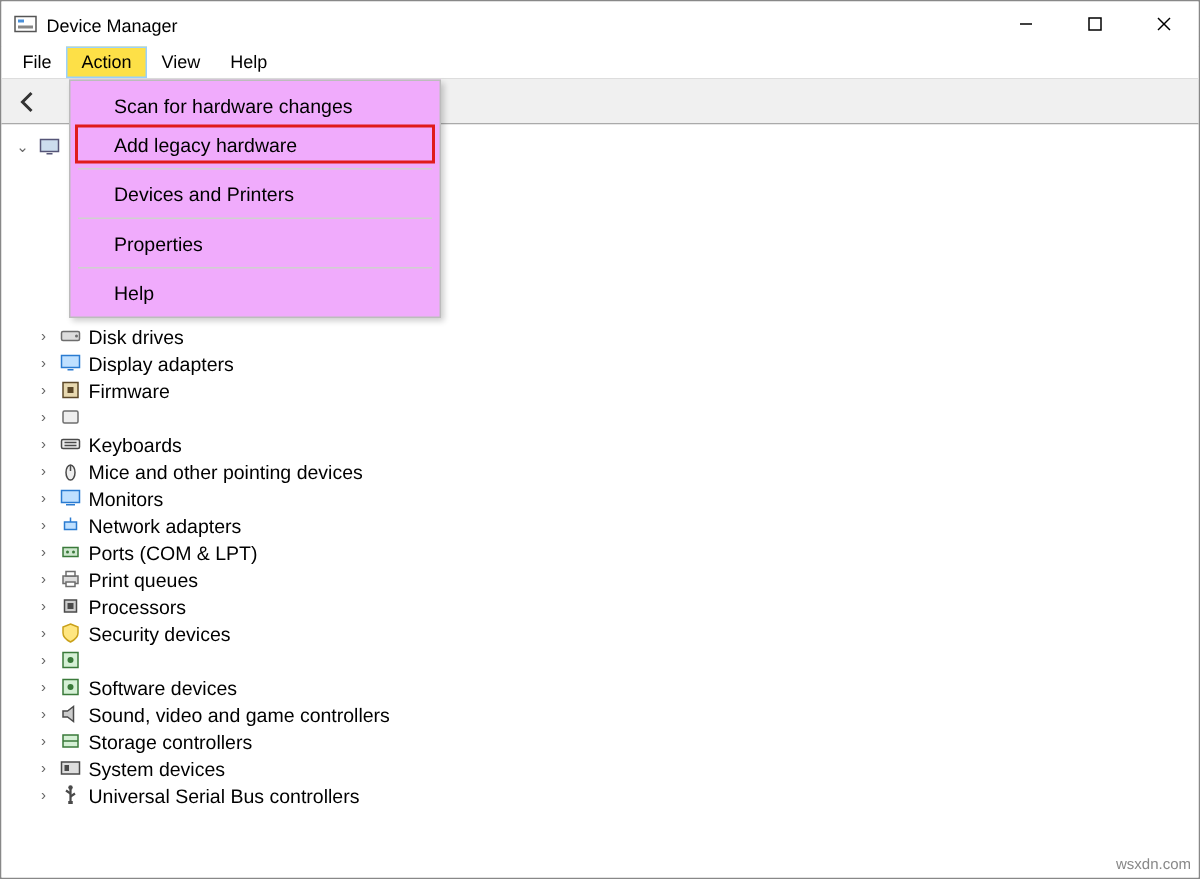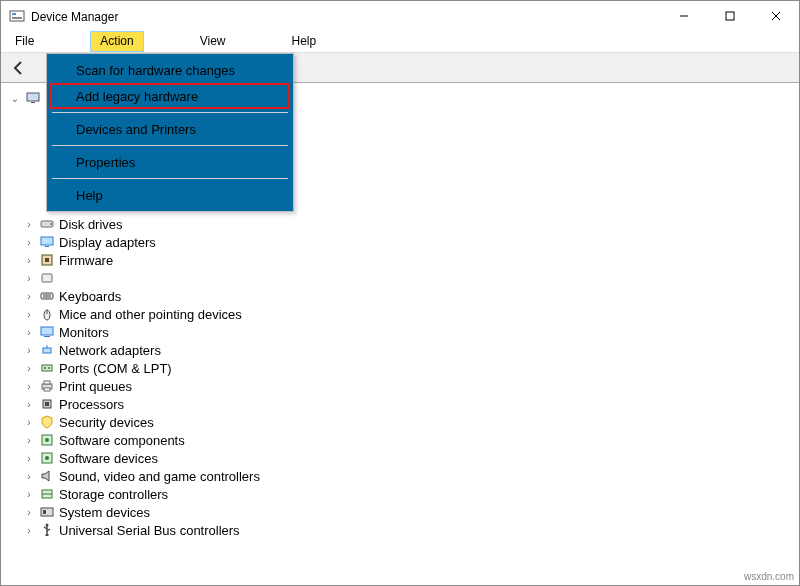--- a/index.html
+++ b/index.html
@@ -4,35 +4,35 @@
   <style>
     * { box-sizing: border-box; margin: 0; padding: 0; font-family: "Segoe UI", Tahoma, sans-serif; }
     body { background: #fff; width: 800px; height: 586px; overflow: hidden; position: relative; }
     .window { width: 800px; height: 586px; border: 1px solid #888; background: #fff; display: flex; flex-direction: column; }
     .titlebar { height: 30px; display: flex; align-items: center; justify-content: space-between; padding: 0 0 0 8px; background: #fff; }
     .titlebar-left { display: flex; align-items: flex-end; gap: 6px; }
     .titlebar-title { font-size: 12px; color: #000; }
     .titlebar-icon svg { width: 16px; height: 16px; display: block; }
     .titlebar-buttons { display: flex; }
     .titlebar-btn { width: 46px; height: 30px; display: flex; align-items: center; justify-content: center; font-size: 14px; color: #000; cursor: default; }
-    .menubar { height: 22px; display: flex; align-items: stretch; padding: 0 4px; border-bottom: 1px solid #ddd; background: #fff; font-size: 12px; gap: 46px; }
+    .menubar { height: 22px; display: flex; align-items: stretch; padding: 0 4px; border-bottom: 1px solid #ddd; background: #fff; font-size: 12px; }
     .menu-item { padding: 3px 10px; cursor: default; position: relative; }
     .menu-item.active { background: #fde047; border: 1px solid #99d1ff; padding: 2px 9px; }
     .toolbar { height: 30px; display: flex; align-items: center; gap: 6px; padding: 2px 6px; border-bottom: 1px solid #aaa; background: #f0f0f0; }
     .tool-btn { width: 24px; height: 24px; display: flex; align-items: center; justify-content: center; color: #555; }
     .tool-sep { width: 1px; height: 20px; background: #ccc; }
     .content { flex: 1; position: relative; background: #fff; overflow: hidden; }
     .tree { position: absolute; top: 0; left: 0; right: 0; bottom: 0; padding: 6px 0 6px 8px; font-size: 13px; color: #000; }
     .tree-root { display: flex; align-items: center; gap: 4px; padding: 1px 0; }
     .tree-children { padding-left: 14px; }
     .tree-node { display: flex; align-items: center; gap: 4px; padding: 1px 0; height: 18px; white-space: nowrap; }
     .expander { width: 12px; height: 12px; display:flex; align-items:center; justify-content:center; color:#666; font-size:10px; }
     .dev-icon { width: 16px; height: 16px; display:flex; align-items:center; justify-content:center; }
     .dev-icon svg { width:14px; height:14px; display:block; }
-    .dropdown { position: absolute; top: 53px; left: 46px; width: 248px; background: #0369a1; border: 1px solid #bcbcbc; box-shadow: 2px 2px 4px rgba(0,0,0,0.2); z-index: 50; padding: 3px; }
+    .dropdown { position: absolute; top: 53px; left: 46px; width: 248px; background: #f0abfc; border: 1px solid #bcbcbc; box-shadow: 2px 2px 4px rgba(0,0,0,0.2); z-index: 50; padding: 3px; }
     .dropdown-item { height: 26px; display:flex; align-items:center; padding: 0 8px 0 26px; font-size: 13px; cursor: default; }
     .dropdown-item.highlight { border: 2px solid #e01b1b; height:26px; padding: 0 6px 0 24px; }
     .dropdown-sep { height:1px; background:#d0d0d0; margin: 3px 2px; }
     .watermark { position:absolute; bottom:4px; right:6px; font-size:10px; color:#888; }
     .tree-placeholder { height: 108px; } 
   </style>
 </head>
 <body>
 
 <div class="window">
@@ -224,21 +224,20 @@
             <span>Security devices</span>
           </div>
           <div class="tree-node">
             <span class="expander">›</span>
             <span class="dev-icon">
               <svg viewBox="0 0 14 14">
                 <rect x="2" y="2" width="10" height="10" fill="#d5f0d5" stroke="#3a7a3a"></rect>
                 <circle cx="7" cy="7" r="2" fill="#3a7a3a"></circle>
               </svg>
             </span>
-            <span>Software components</span>
           </div>
           <div class="tree-node">
             <span class="expander">›</span>
             <span class="dev-icon">
               <svg viewBox="0 0 14 14">
                 <rect x="2" y="2" width="10" height="10" fill="#d5f0d5" stroke="#3a7a3a"></rect>
                 <circle cx="7" cy="7" r="2" fill="#3a7a3a"></circle>
               </svg>
             </span>
             <span>Software devices</span>

